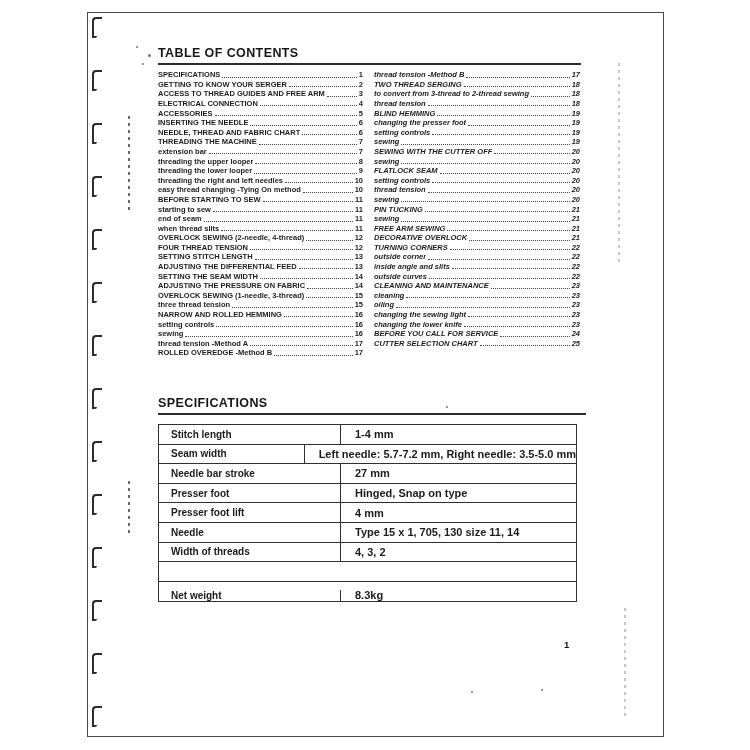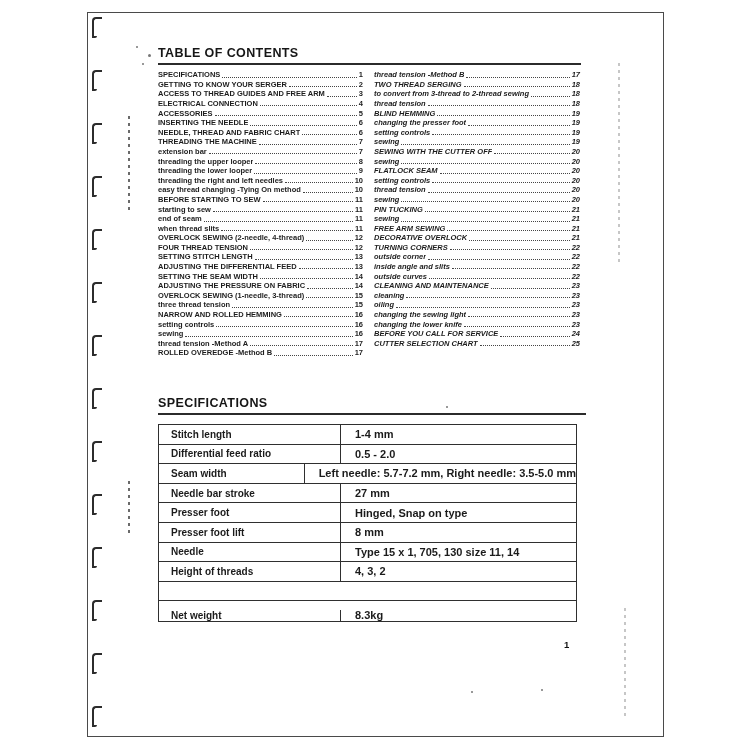--- a/index.html
+++ b/index.html
@@ -378,45 +378,41 @@
   </div>
 
   <h2 class="heading spec-heading">SPECIFICATIONS</h2>
 
   <div class="spec-table">
       <div class="spec-row">
       <div class="spec-label">Stitch length</div>
       <div class="spec-value">1-4 mm</div>
     </div>
       <div class="spec-row">
-      <div class="spec-label">Differential feed ratio</div>
-      <div class="spec-value">0.5 - 2.0</div>
-    </div>
-      <div class="spec-row">
       <div class="spec-label">Seam width</div>
       <div class="spec-value">Left needle: 5.7-7.2 mm, Right needle: 3.5-5.0 mm</div>
     </div>
       <div class="spec-row">
       <div class="spec-label">Needle bar stroke</div>
       <div class="spec-value">27 mm</div>
     </div>
       <div class="spec-row">
       <div class="spec-label">Presser foot</div>
       <div class="spec-value">Hinged, Snap on type</div>
     </div>
       <div class="spec-row">
       <div class="spec-label">Presser foot lift</div>
-      <div class="spec-value">8 mm</div>
+      <div class="spec-value">4 mm</div>
     </div>
       <div class="spec-row">
       <div class="spec-label">Needle</div>
       <div class="spec-value">Type 15 x 1, 705, 130  size 11, 14</div>
     </div>
       <div class="spec-row">
-      <div class="spec-label">Height of threads</div>
+      <div class="spec-label">Width of threads</div>
       <div class="spec-value">4, 3, 2</div>
     </div>
       <div class="spec-row">
     </div>
       <div class="spec-row">
       <div class="spec-label">Net weight</div>
       <div class="spec-value">8.3kg</div>
     </div>
     </div>
 

